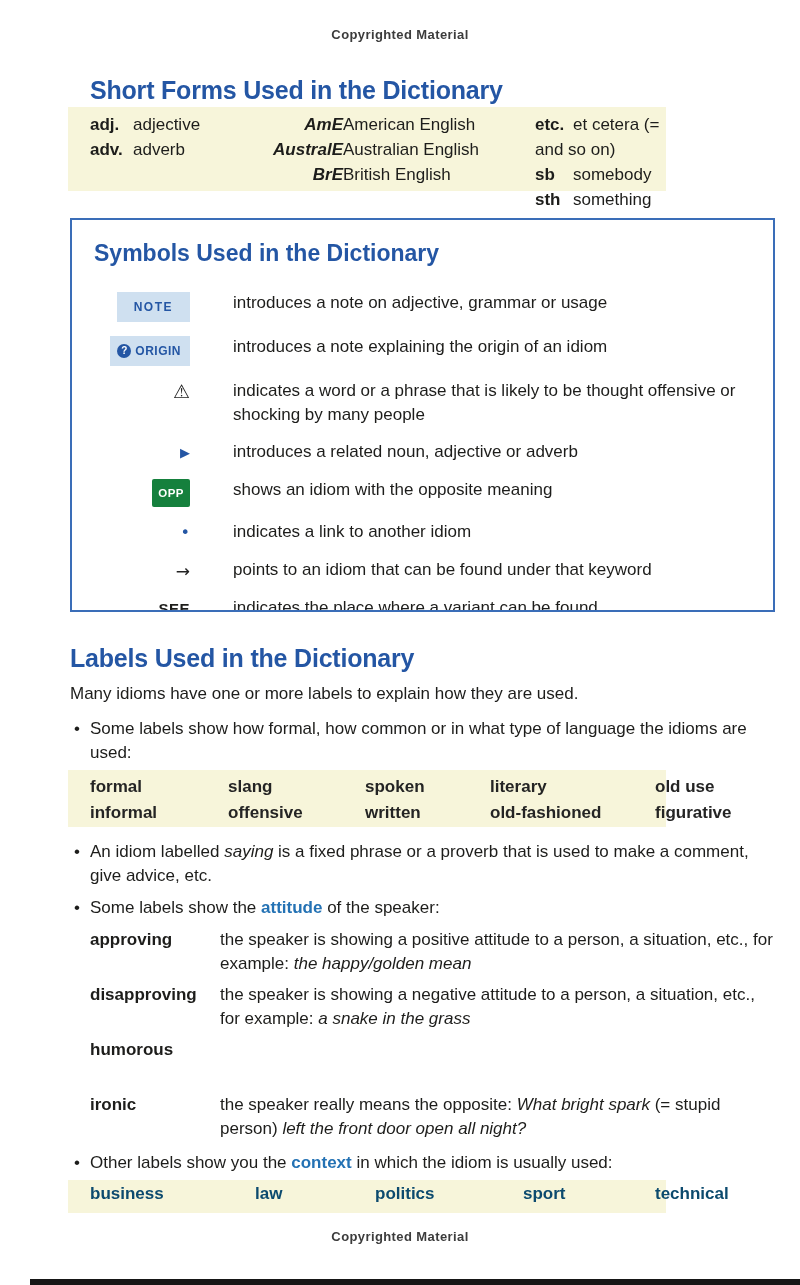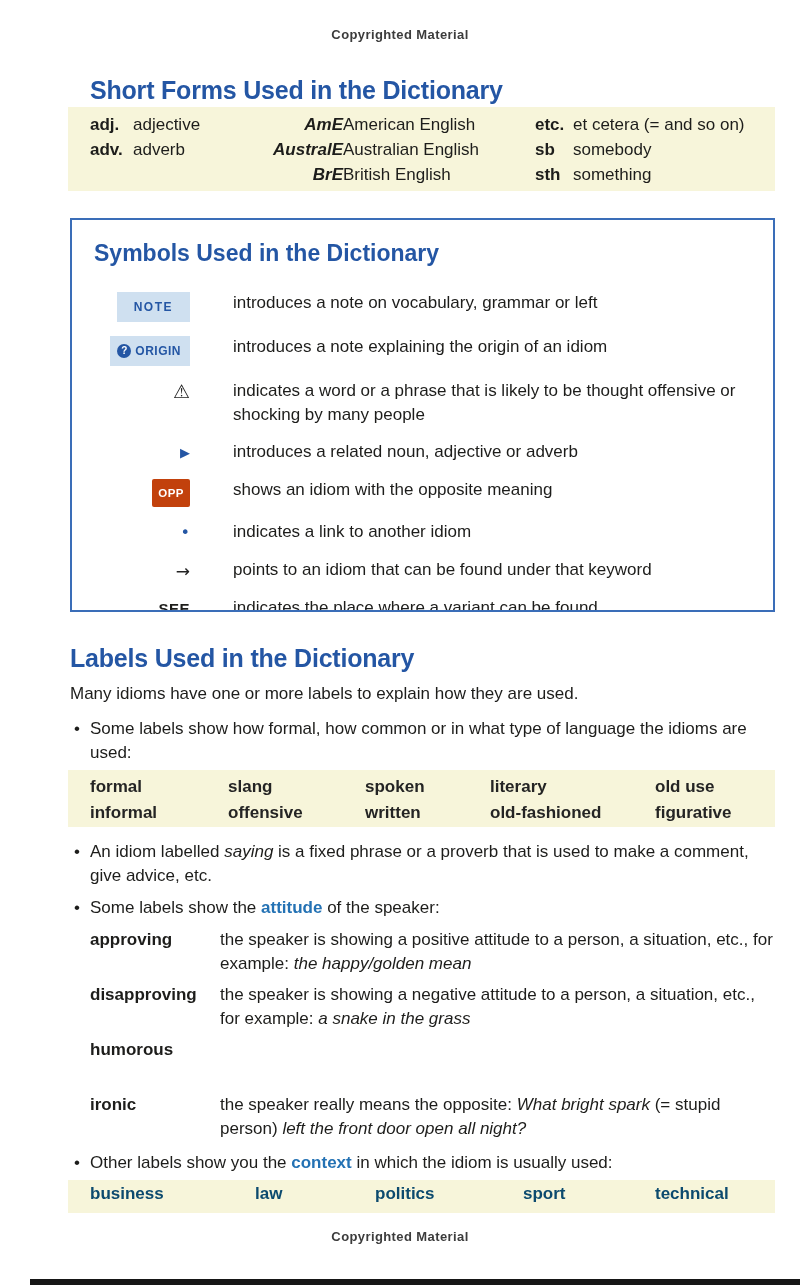--- a/index.html
+++ b/index.html
@@ -9,21 +9,21 @@
 
   .copyright { position:absolute; left:0; width:100%; text-align:center;
                font-size:13px; font-weight:bold; color:#3c3c3c; letter-spacing:0.4px; }
   #copyright-top { top:27px; }
   #copyright-bottom { top:1229px; }
 
   h1 { position:absolute; left:70px; font-size:25px; color:#2456a4; letter-spacing:-0.2px; font-weight:bold; }
   #sf-title { top:76px;margin-left:20px; }
   #labels-title { top:644px; }
 
-  .creambox { position:absolute; left:68px; width:707px; background:#f7f5da; }
+  .creambox { position:absolute; left:68px; width:598px; background:#f7f5da; }
 
   
   #shortforms-box { top:107px; height:84px; padding:5px 0 0 22px; display:flex; font-size:17px; }
   .sf-col { line-height:25px; }
   .sf-abbr { display:inline-block; font-weight:bold; }
   #sf-col1 { width:165px; }
   #sf-col1 .sf-abbr { width:43px; }
   #sf-col2 { width:280px; }
   #sf-col2 .sf-abbr { width:88px; font-style:italic;text-align:right; }
   #sf-col3 { flex:1; }
@@ -38,21 +38,21 @@
   .sym-desc { margin-left:43px; max-width:505px; }
   .icon-font { font-family:"DejaVu Sans", sans-serif; }
   .badge-note { background:#cfe0f0; color:#2456a4; font-weight:bold; font-size:12px;
                 letter-spacing:1.5px; padding:3px 17px; }
   .badge-origin { background:#cfe0f0; color:#2456a4; font-weight:bold; font-size:12px;
                   letter-spacing:0.5px; padding:3px 9px 3px 7px; display:flex; align-items:center; gap:4px; }
   .q-circle { display:inline-block; width:14px; height:14px; border-radius:50%; background:#2456a4;
               color:#fff; font-size:10px; line-height:14px; text-align:center; letter-spacing:0; flex:none; }
   .warn-icon { font-size:19px; line-height:22px; color:#222; }
   .tri-icon { color:#2456a4; font-size:13px; line-height:24px; }
-  .badge-opp { background:#c2410c; color:#ffffff; font-weight:bold; font-size:11.5px;
+  .badge-opp { background:#15803d; color:#ffffff; font-weight:bold; font-size:11.5px;
                letter-spacing:0.5px; padding:2px 6px; border-radius:2px; }
   .bullet-icon { color:#2456a4; font-size:16px; line-height:24px; }
   .arrow-icon { font-size:17px; line-height:24px; color:#222; }
   .see-label { font-weight:bold; font-size:15px; letter-spacing:0.5px; }
 
   
   #intro { position:absolute; top:682px; left:70px; width:706px; font-size:17px; line-height:24px; }
   .bullet-row { position:absolute; left:74px; width:700px; display:flex; font-size:17px; line-height:24px; }
   #bullet1 { top:717px; }
   #bullet2 { top:840px; }
@@ -103,21 +103,21 @@
     </div>
   </div>
 
   <div id="symbols-box">
     <h2 id="symbols-title">Symbols Used in the Dictionary</h2>
 
     <div class="sym-row">
       <div class="sym-col">
           <span class="badge-note">NOTE</span>
         </div>
-      <div class="sym-desc">introduces a note on vocabulary, grammar or left</div>
+      <div class="sym-desc">introduces a note on adjective, grammar or usage</div>
     </div>
 
     <div class="sym-row">
       <div class="sym-col">
         <span class="badge-origin">
           <span class="q-circle">?</span>
           <span>ORIGIN</span>
         </span>
       </div>
       <div class="sym-desc">introduces a note explaining the origin of an idiom</div>

